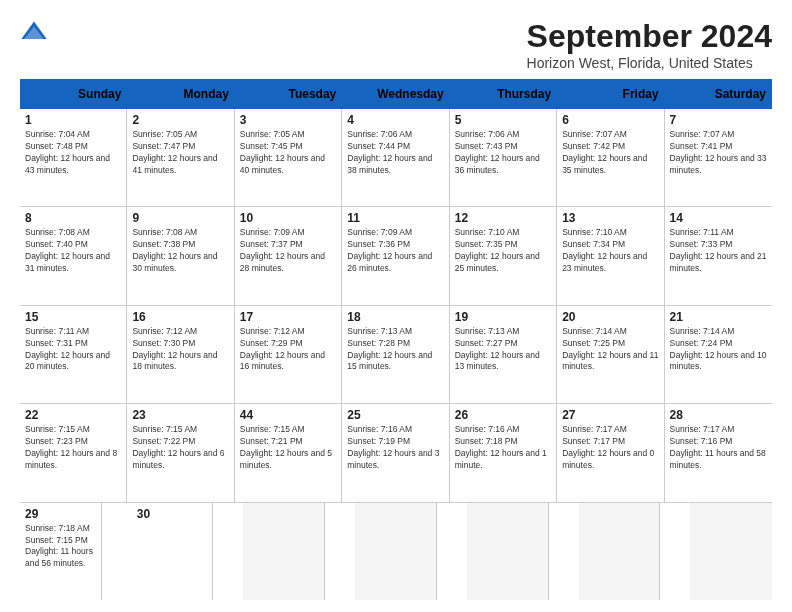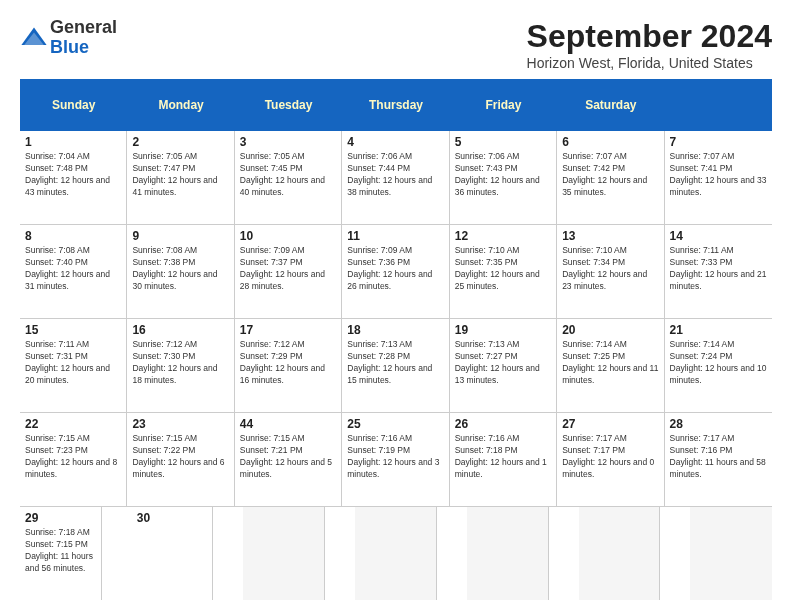--- a/index.html
+++ b/index.html
@@ -55,25 +55,25 @@
       flex: 1;
       display: flex;
       flex-direction: column;
     }
     .cal-header {
       display: grid;
       grid-template-columns: repeat(7, 1fr);
       background: #1565c0;
     }
     .cal-header-cell {
-      color: #fef9c3;
+      color: #000000;
       font-size: 12px;
       font-weight: bold;
-      padding: 19px 6px;
-      text-align: center;
+      padding: 8px 6px;
+      text-align: right;
     }
     .cal-body {
       flex: 1;
       display: flex;
       flex-direction: column;
     }
     .cal-row {
       display: grid;
       grid-template-columns: repeat(7, 1fr);
       flex: 1;
@@ -113,36 +113,33 @@
 </head>
 <body>
 
 <div class="page">
   <div class="header">
     <div class="logo">
       <svg class="logo-icon" viewBox="0 0 40 40">
         <polygon points="20,5 38,30 2,30" fill="#1565c0"></polygon>
         <polygon points="20,12 34,30 6,30" fill="#fff" opacity="0.3"></polygon>
       </svg>
-      <div class="logo-text">
-        <span class="general">General</span><br>
-        <span class="blue">Blue</span>
-      </div>
     </div>
     <div class="title-block">
       <div class="month-title">September 2024</div>
       <div class="location">Horizon West, Florida, United States</div>
     </div>
   </div>
 
   <div class="calendar">
     <div class="cal-header">
     <div class="cal-header-cell">Sunday</div>
         <div class="cal-header-cell">Monday</div>
         <div class="cal-header-cell">Tuesday</div>
+        <div class="cal-header-cell">Wednesday</div>
         <div class="cal-header-cell">Thursday</div>
         <div class="cal-header-cell">Friday</div>
         <div class="cal-header-cell">Saturday</div>
       </div>
     <div class="cal-body">
     <div class="cal-row">
           <div class="cal-cell">
             <span class="day-num">1</span>
             <div class="info">Sunrise: 7:04 AM<br>Sunset: 7:48 PM<br>Daylight: 12 hours and 43 minutes.</div>
           </div>

